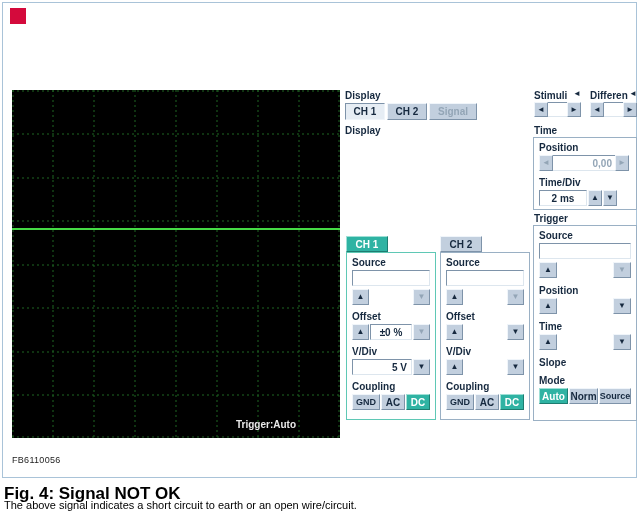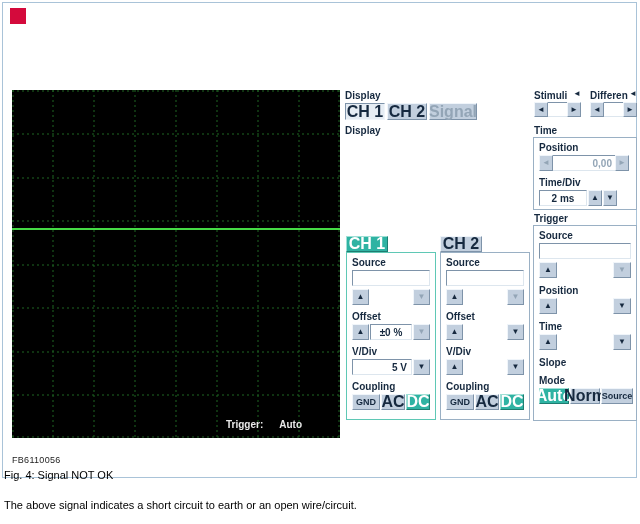--- a/index.html
+++ b/index.html
@@ -1,38 +1,38 @@
 <!DOCTYPE html>
 <html><head>
 <meta charset="utf-8">
 <style>
   *{box-sizing:border-box;margin:0;padding:0}
   html,body{width:640px;height:524px;background:#fff;font-family:"Liberation Sans",sans-serif;overflow:hidden;position:relative}
   .abs{position:absolute}
   .frame{position:absolute;left:2px;top:2px;width:635px;height:476px;border:1px solid #a9c3d8;background:#fff}
   .redsq{position:absolute;left:7px;top:5px;width:16px;height:16px;background:#d40a3c}
   .lbl{font-size:10px;font-weight:bold;color:#16293f;white-space:nowrap;line-height:11px}
-  .btn{display:inline-flex;align-items:center;justify-content:center;font-size:16px;font-weight:bold;color:#16293f;background:#c2cfde;border:1px solid;border-color:#f0f5fa #7e93a9 #7e93a9 #f0f5fa;height:17px;cursor:default;white-space:nowrap}
+  .btn{display:inline-flex;align-items:center;justify-content:center;font-size:10px;font-weight:bold;color:#16293f;background:#c2cfde;border:1px solid;border-color:#f0f5fa #7e93a9 #7e93a9 #f0f5fa;height:17px;cursor:default;white-space:nowrap}
   .h16{height:16px}
   .pressed{background:#e6edf4;border-color:#7e93a9 #f0f5fa #f0f5fa #7e93a9}
   .teal{background:#2fb3a3;color:#fff;border-color:#9fe0d6 #1d7c70 #1d7c70 #9fe0d6}
   .dis{color:#93a5b6}
   .tealtext{color:#3aafa0}
   .row{display:flex;gap:2px}
   .row0{display:flex;gap:1px}
   .between{display:flex;justify-content:space-between}
   .groupbox{position:absolute;border:1px solid #9ab0c4;background:#fff;padding:4px 5px}
   .greenbox{border-color:#5fc8b5}
   .input{display:block;background:#fff;border:1px solid;border-color:#7e93a9 #dde6ee #dde6ee #7e93a9;height:16px;font-size:10px;padding:0 3px;width:100%;outline:none;font-family:"Liberation Sans",sans-serif}
   .valbox{background:#fff;border:1px solid;border-color:#7e93a9 #dde6ee #dde6ee #7e93a9;height:16px;font-size:10px;font-weight:bold;color:#16293f;display:flex;align-items:center;justify-content:center;padding:0 4px}
   .ar{font-size:8px;line-height:1}
   .scope{position:absolute;left:9px;top:87px;width:328px;height:348px;background:#000}
-  .scope-trigger{position:absolute;right:38px;bottom:8px;display:flex;gap:16px;font-size:10px;font-weight:bold;color:#e9e9e9}
+  .scope-trigger{position:absolute;right:44px;bottom:8px;display:flex;font-size:10px;font-weight:bold;color:#e9e9e9}
   .code{position:absolute;left:9px;top:452px;font-size:9px;color:#1c1c1c;letter-spacing:.3px}
-  .cap-title{position:absolute;left:4px;top:469px;font-size:11px;font-weight:normal;color:#000}
+  .cap-title{position:absolute;left:4px;top:484px;font-size:17px;font-weight:bold;color:#000}
   .cap-text{position:absolute;left:4px;top:499px;font-size:11px;color:#000}
   .mt2{margin-top:2px}.mt3{margin-top:3px}.mt6{margin-top:6px}.mt7{margin-top:7px}
   .spin{display:flex}
   .spin .mid{flex:1;background:#fff;border-top:1px solid #7e93a9;border-bottom:1px solid #dde6ee;display:flex;align-items:center;justify-content:flex-end;padding:0 3px;font-size:10px;font-weight:bold}
 </style>
 </head>
 <body>
 
 <div class="frame">
 

